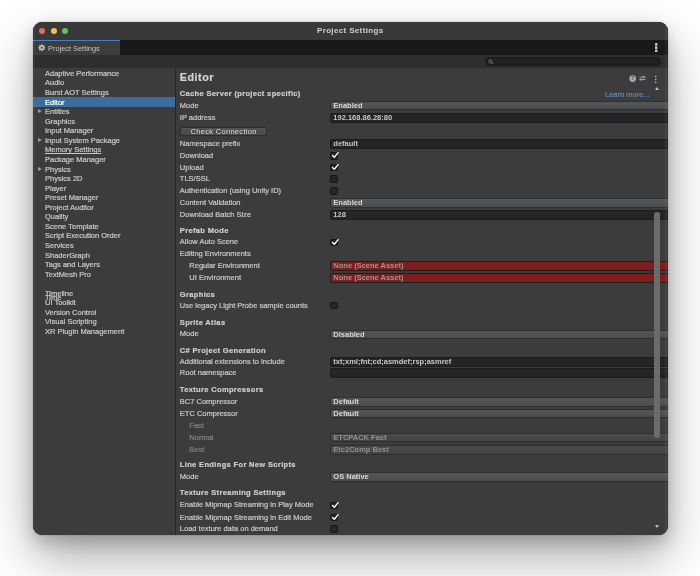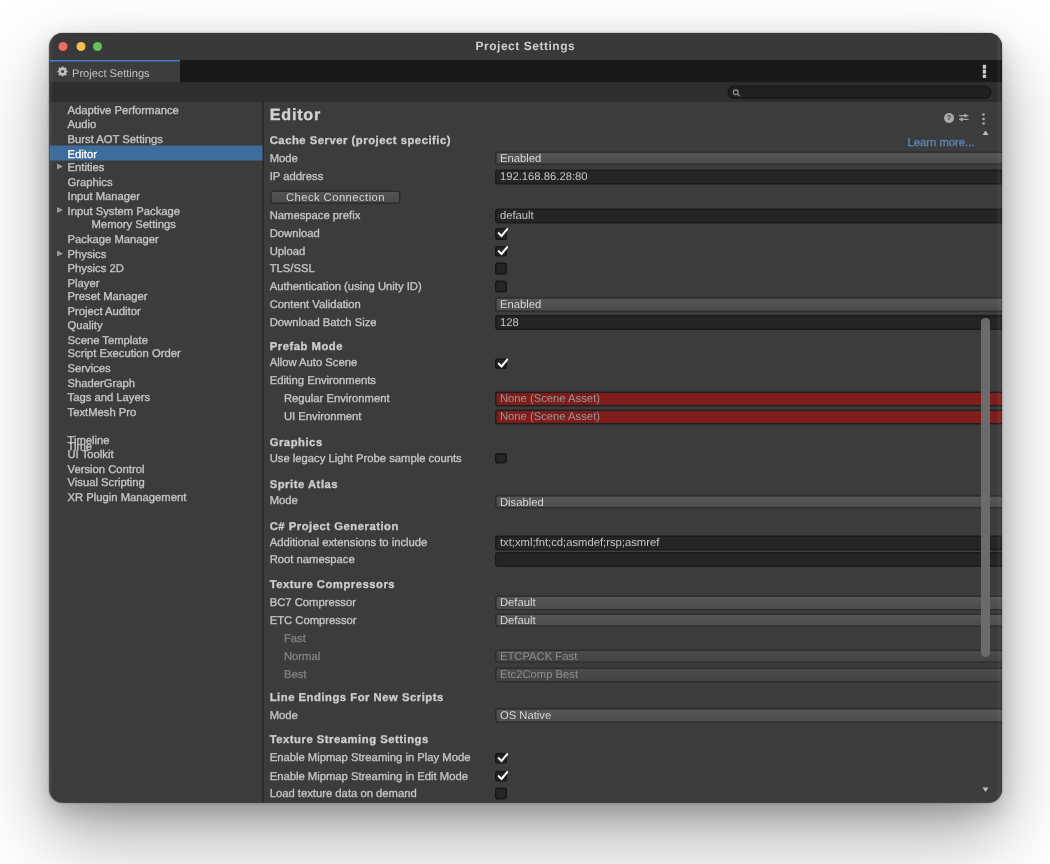--- a/index.html
+++ b/index.html
@@ -4,21 +4,21 @@
  font-family:"Liberation Sans",sans-serif;}
 *{box-sizing:border-box;}
 #win{position:absolute;left:33px;top:22px;width:634.5px;height:513px;background:#3C3C3C;
  border-radius:9px;overflow:hidden;
  box-shadow:0 22px 50px rgba(0,0,0,.34),0 7px 16px rgba(0,0,0,.18),0 0 1px rgba(0,0,0,.6),
  inset 0 0 0 2.5px rgba(255,255,255,.055);}
 .abs{position:absolute;}
 .lbl{position:absolute;height:10px;line-height:10px;font-size:7.5px;color:#C6C6C6;white-space:nowrap;-webkit-text-stroke:0.22px;}
 .hdr{font-weight:bold;color:#CDCDCD;letter-spacing:0.35px;}
 .dim{color:#818181;}
-.ctl{position:absolute;left:297.3px;width:356px;height:9.6px;}
+.ctl{position:absolute;left:297.3px;width:356px;height:9.6px;font-weight:bold;}
 .dd{background:linear-gradient(#555657,#4B4C4D);border:0.5px solid #2e2e2e;border-radius:2px;
  color:#D8D8D8;font-size:7.5px;line-height:8.6px;padding-left:2px;}
 .dd.dis{background:linear-gradient(#4b4b4b,#434343);color:#8F8F8F;}
 .arw{position:absolute;right:2.5px;top:3.2px;width:0;height:0;border-left:2.9px solid transparent;
  border-right:2.9px solid transparent;border-top:3.4px solid #D2D2D2;}
 .dd.dis .arw{border-top-color:#9a9a9a;}
 .inp{background:#242526;border:0.5px solid #1b1b1b;border-radius:2px;color:#C6C6C6;
  font-size:7.5px;line-height:8.6px;padding-left:2px;}
 .obj{background:#7f1d1d;border:0.5px solid#1e1e1e;border-radius:2px;color:#999;
  font-size:7.5px;line-height:8.6px;padding-left:2px;}
@@ -57,21 +57,21 @@
 <div class="lbl" style="left:12px;top:56.46px;color:#C6C6C6;">Audio</div>
 <div class="lbl" style="left:12px;top:66.02px;color:#C6C6C6;">Burst AOT Settings</div>
 <div class="abs" style="left:0;top:75.48px;width:142.2px;height:9.8px;background:#3E6C9D;"></div>
 <div class="lbl" style="left:12px;top:75.58px;color:#FFFFFF;">Editor</div>
 <div class="abs" style="left:4.5px;top:87.44px;width:0;height:0;border-top:2.8px solid transparent;border-bottom:2.8px solid transparent;border-left:4px solid #9C9C9C;"></div>
 <div class="lbl" style="left:12px;top:85.14px;color:#C6C6C6;">Entities</div>
 <div class="lbl" style="left:12px;top:94.70px;color:#C6C6C6;">Graphics</div>
 <div class="lbl" style="left:12px;top:104.26px;color:#C6C6C6;">Input Manager</div>
 <div class="abs" style="left:4.5px;top:116.12px;width:0;height:0;border-top:2.8px solid transparent;border-bottom:2.8px solid transparent;border-left:4px solid #9C9C9C;"></div>
 <div class="lbl" style="left:12px;top:113.82px;color:#C6C6C6;">Input System Package</div>
-<div class="lbl" style="left:28px;top:123.38px;color:#C6C6C6;">Memory Settings</div>
+<div class="lbl" style="left:12px;top:123.38px;color:#C6C6C6;text-decoration:underline;">Memory Settings</div>
 <div class="lbl" style="left:12px;top:132.94px;color:#C6C6C6;">Package Manager</div>
 <div class="abs" style="left:4.5px;top:144.80px;width:0;height:0;border-top:2.8px solid transparent;border-bottom:2.8px solid transparent;border-left:4px solid #9C9C9C;"></div>
 <div class="lbl" style="left:12px;top:142.50px;color:#C6C6C6;">Physics</div>
 <div class="lbl" style="left:12px;top:152.06px;color:#C6C6C6;">Physics 2D</div>
 <div class="lbl" style="left:12px;top:161.62px;color:#C6C6C6;">Player</div>
 <div class="lbl" style="left:12px;top:171.18px;color:#C6C6C6;">Preset Manager</div>
 <div class="lbl" style="left:12px;top:180.74px;color:#C6C6C6;">Project Auditor</div>
 <div class="lbl" style="left:12px;top:190.30px;color:#C6C6C6;">Quality</div>
 <div class="lbl" style="left:12px;top:199.86px;color:#C6C6C6;">Scene Template</div>
 <div class="lbl" style="left:12px;top:209.42px;color:#C6C6C6;">Script Execution Order</div>

